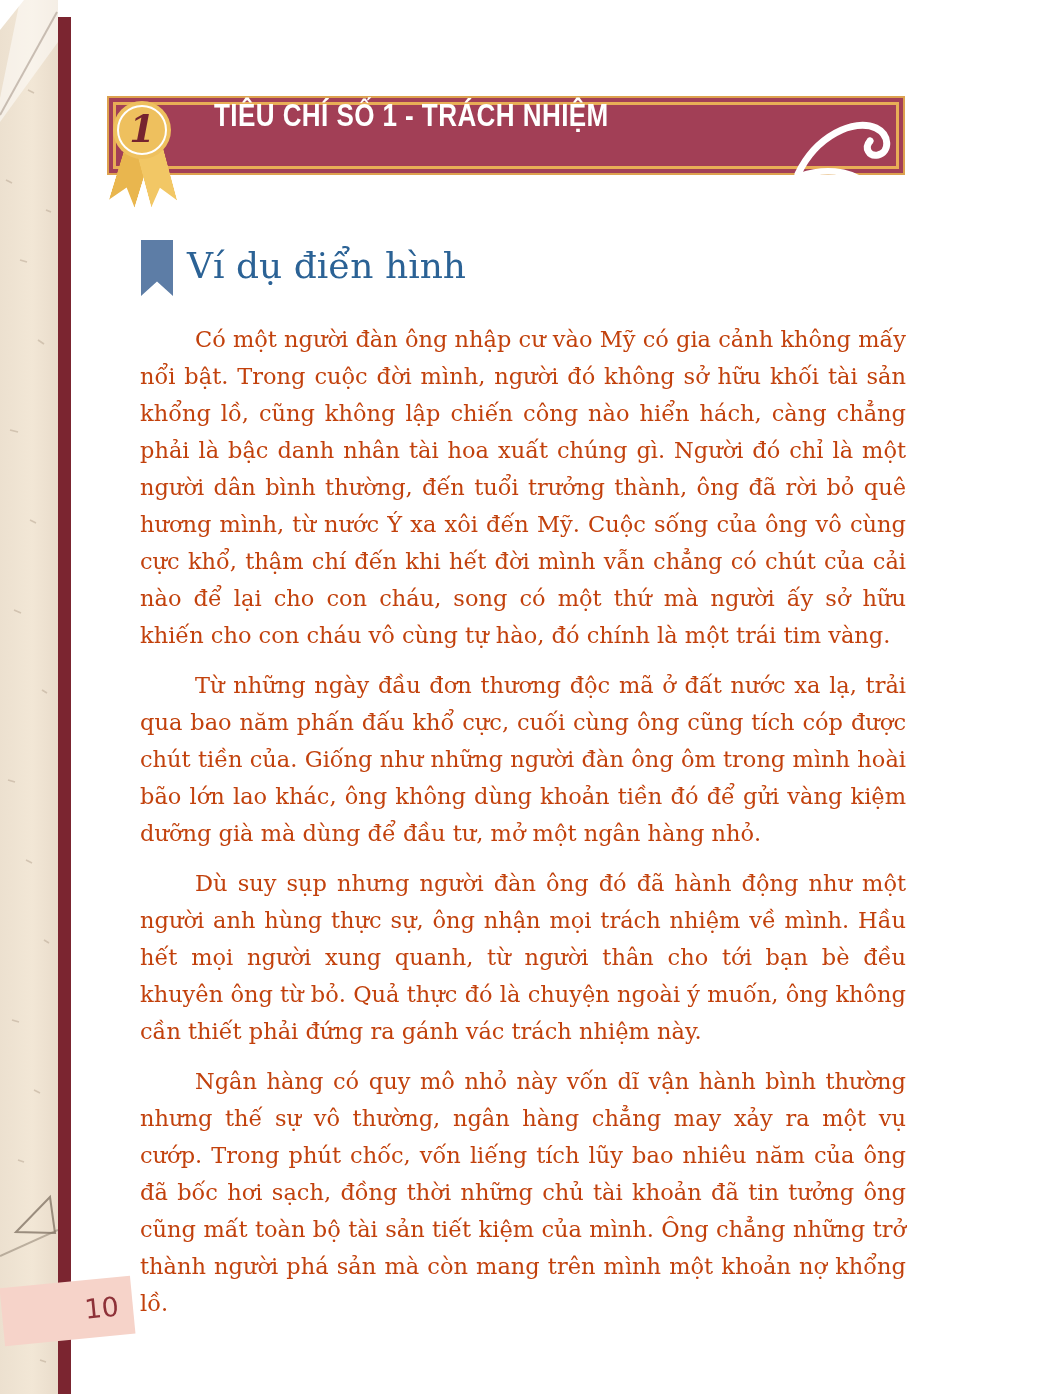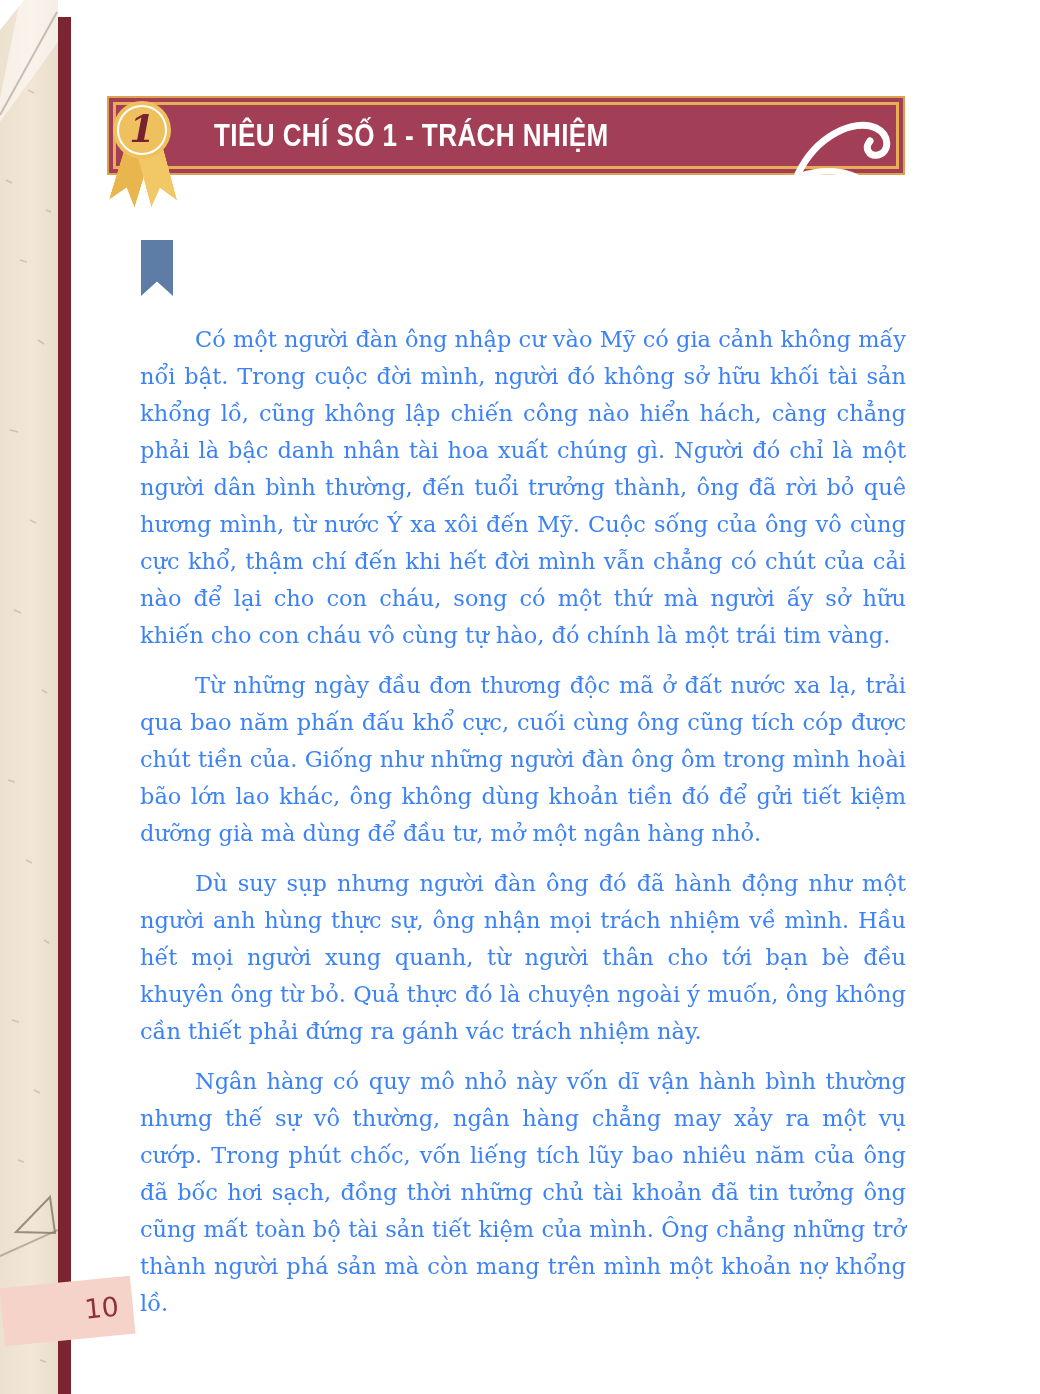--- a/index.html
+++ b/index.html
@@ -31,21 +31,21 @@
   .banner{
     position:absolute;left:107px;top:96px;width:798px;height:79px;
     background:#a23f56;border:2px solid #dda24f;box-sizing:border-box;
     z-index:3;
   }
   .banner-frame{
     position:absolute;inset:4px;border:3px solid #e8ae56;
   }
   .banner-title-wrap{
     position:absolute;left:105px;top:0;height:100%;
-    display:flex;align-items:center;
+    display:flex;
   }
   .banner-title{
     color:#ffffff;
     font-family:"Liberation Sans", sans-serif;
     font-weight:bold;font-size:31px;letter-spacing:0.5px;
     white-space:nowrap;
     transform:scaleX(0.84);transform-origin:left center;
   }
 
   
@@ -82,21 +82,21 @@
   .section-heading{
     position:absolute;left:187px;top:238px;margin:0;
     font-family:"DejaVu Serif", serif;font-weight:normal;
     font-size:36px;line-height:56px;color:#2b6295;
     z-index:3;white-space:nowrap;
   }
 
   
   .body-text{
     position:absolute;left:140px;top:321px;width:766px;
-    font-size:22.5px;line-height:37px;color:#3b82f6;
+    font-size:22.5px;line-height:37px;color:#c2410c;
     text-align:justify;z-index:3;
   }
   .body-text p{margin:0 0 13px 0;text-indent:55px;}
 
   
   .page-plate{
     position:absolute;left:2px;top:1282px;width:131px;height:58px;
     background:#f6d3c9;transform:rotate(-5.5deg);
     z-index:6;
   }
@@ -143,24 +143,25 @@
     <g fill="none" stroke="#ffffff" stroke-linecap="round">
       <path d="M8,64 C26,26 64,8 86,18 C100,25 100,42 88,45 C79,47 74,38 80,31" stroke-width="7"></path>
       <path d="M10,66 C34,58 58,60 74,72 C86,81 84,95 72,94 C63,93 61,83 68,79" stroke-width="6.5"></path>
       <path d="M8,64 C4,74 6,86 14,95" stroke-width="5"></path>
     </g>
     <circle cx="80" cy="31" r="3.2" fill="#ffffff"></circle>
     <circle cx="68" cy="79" r="3" fill="#ffffff"></circle>
   </svg>
 
   <div class="bookmark"></div>
+  <h2 class="section-heading">Ví dụ điển hình</h2>
 
   <section class="body-text">
     <p>Có một người đàn ông nhập cư vào Mỹ có gia cảnh không mấy nổi bật. Trong cuộc đời mình, người đó không sở hữu khối tài sản khổng lồ, cũng không lập chiến công nào hiển hách, càng chẳng phải là bậc danh nhân tài hoa xuất chúng gì. Người đó chỉ là một người dân bình thường, đến tuổi trưởng thành, ông đã rời bỏ quê hương mình, từ nước Ý xa xôi đến Mỹ. Cuộc sống của ông vô cùng cực khổ, thậm chí đến khi hết đời mình vẫn chẳng có chút của cải nào để lại cho con cháu, song có một thứ mà người ấy sở hữu khiến cho con cháu vô cùng tự hào, đó chính là một trái tim vàng.</p>
-    <p>Từ những ngày đầu đơn thương độc mã ở đất nước xa lạ, trải qua bao năm phấn đấu khổ cực, cuối cùng ông cũng tích cóp được chút tiền của. Giống như những người đàn ông ôm trong mình hoài bão lớn lao khác, ông không dùng khoản tiền đó để gửi tiết kiệm dưỡng già mà dùng để đầu tư, mở một ngân hàng nhỏ.</p>
+    <p>Từ những ngày đầu đơn thương độc mã ở đất nước xa lạ, trải qua bao năm phấn đấu khổ cực, cuối cùng ông cũng tích cóp được chút tiền của. Giống như những người đàn ông ôm trong mình hoài bão lớn lao khác, ông không dùng khoản tiền đó để gửi vàng kiệm dưỡng già mà dùng để đầu tư, mở một ngân hàng nhỏ.</p>
     <p>Dù suy sụp nhưng người đàn ông đó đã hành động như một người anh hùng thực sự, ông nhận mọi trách nhiệm về mình. Hầu hết mọi người xung quanh, từ người thân cho tới bạn bè đều khuyên ông từ bỏ. Quả thực đó là chuyện ngoài ý muốn, ông không cần thiết phải đứng ra gánh vác trách nhiệm này.</p>
     <p>Ngân hàng có quy mô nhỏ này vốn dĩ vận hành bình thường nhưng thế sự vô thường, ngân hàng chẳng may xảy ra một vụ cướp. Trong phút chốc, vốn liếng tích lũy bao nhiêu năm của ông đã bốc hơi sạch, đồng thời những chủ tài khoản đã tin tưởng ông cũng mất toàn bộ tài sản tiết kiệm của mình. Ông chẳng những trở thành người phá sản mà còn mang trên mình một khoản nợ khổng lồ.</p>
   </section>
 
   <div class="page-plate">
     <span class="page-number">10</span>
   </div>
 
 </div>
 

